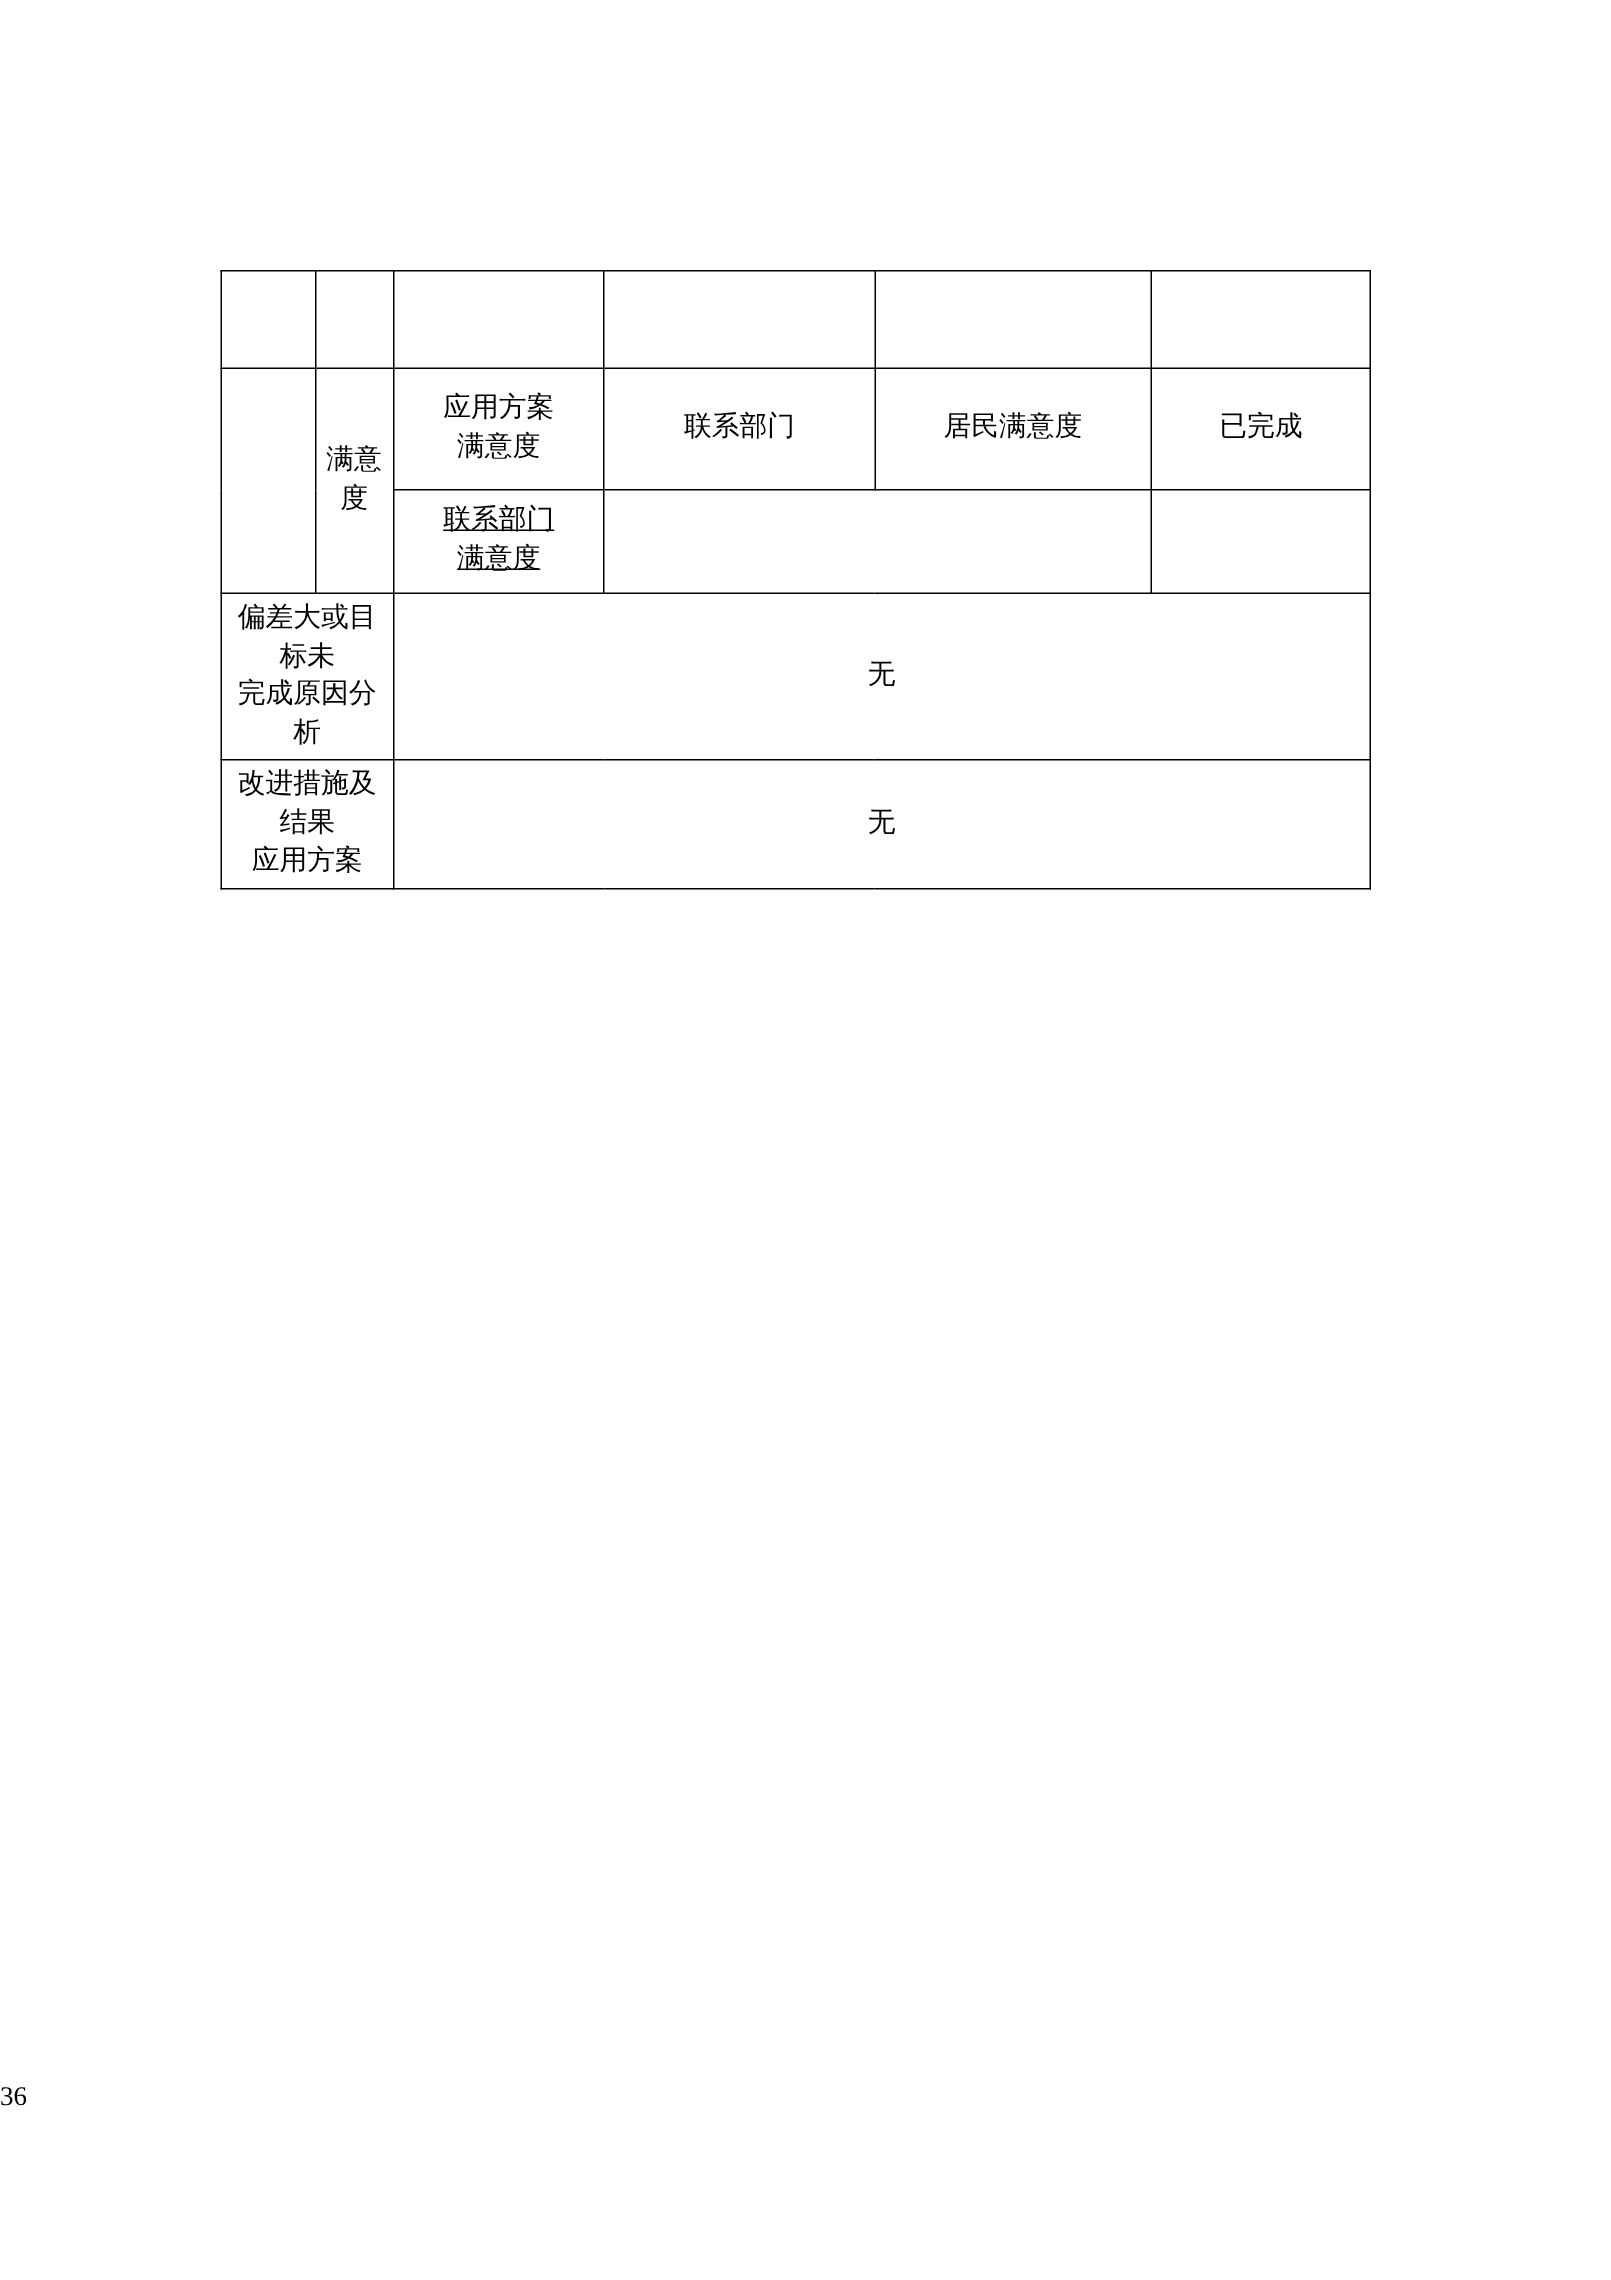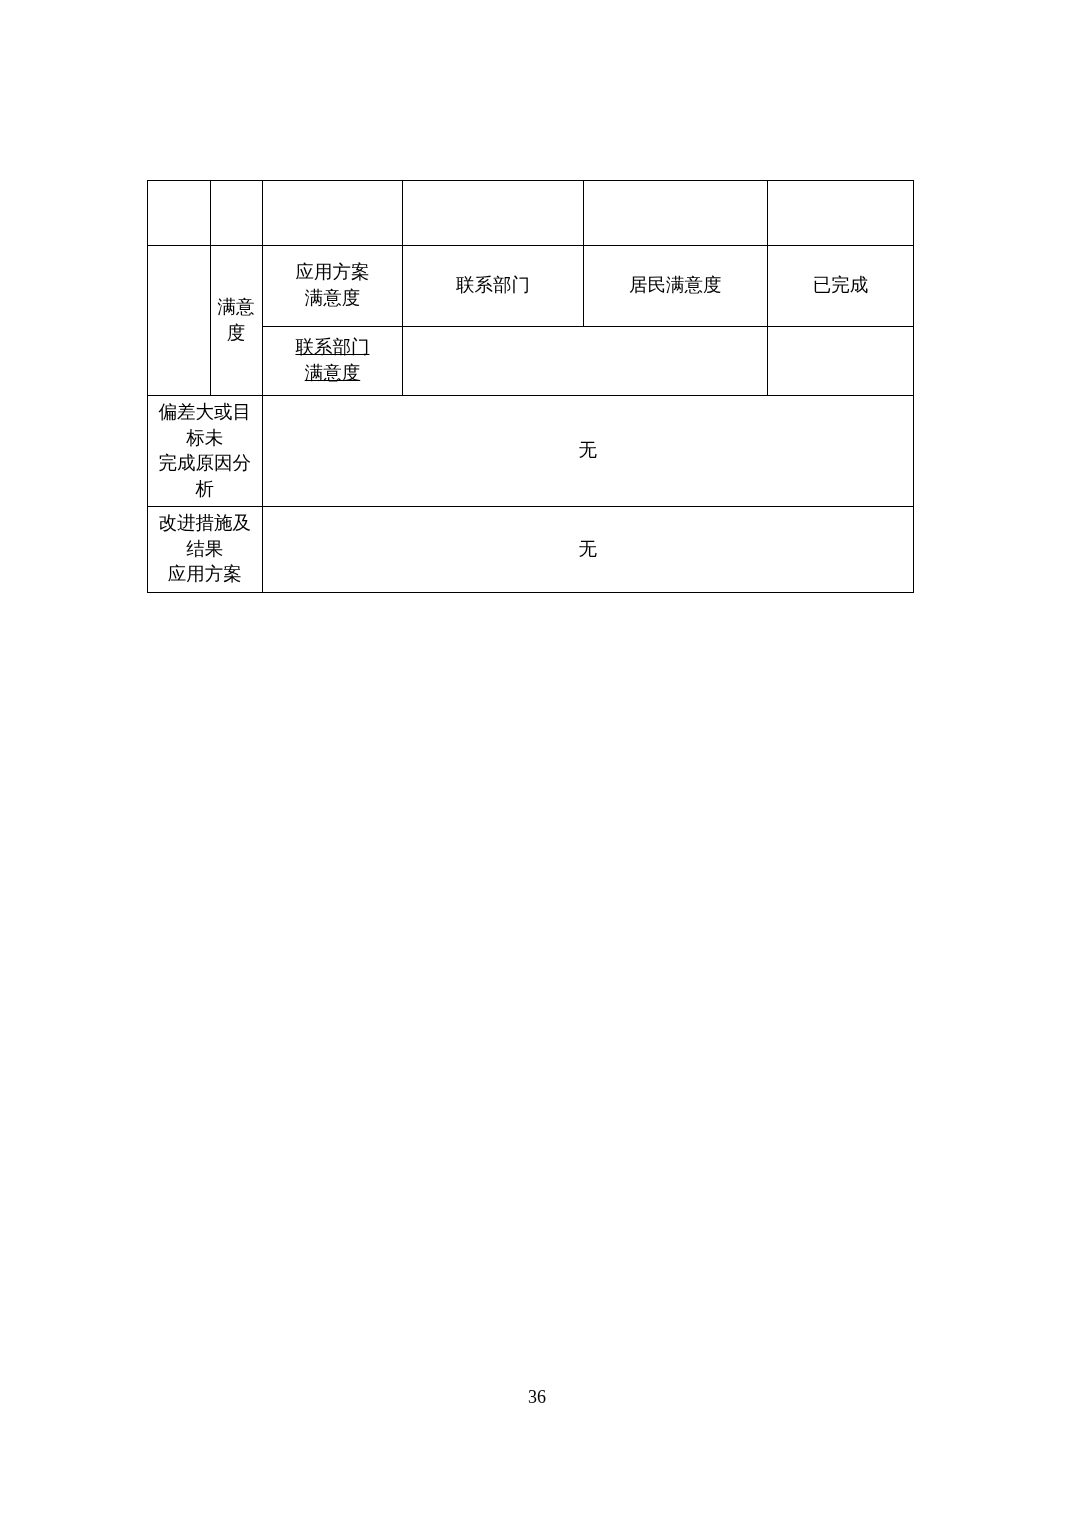--- a/index.html
+++ b/index.html
@@ -56,21 +56,20 @@
     letter-spacing: 0;
   }
   .two-line {
     white-space: pre-line;
   }
   .page-number {
     position: absolute;
     left: 0;
     top: 1387px;
     width: 1074px;
-    text-align: center;
     font-size: 18px;
     font-family: "Liberation Serif", "DejaVu Serif", serif;
   }
 </style>
 </head>
 <body>
 
 <div class="page">
 
   <table class="doc-table">

